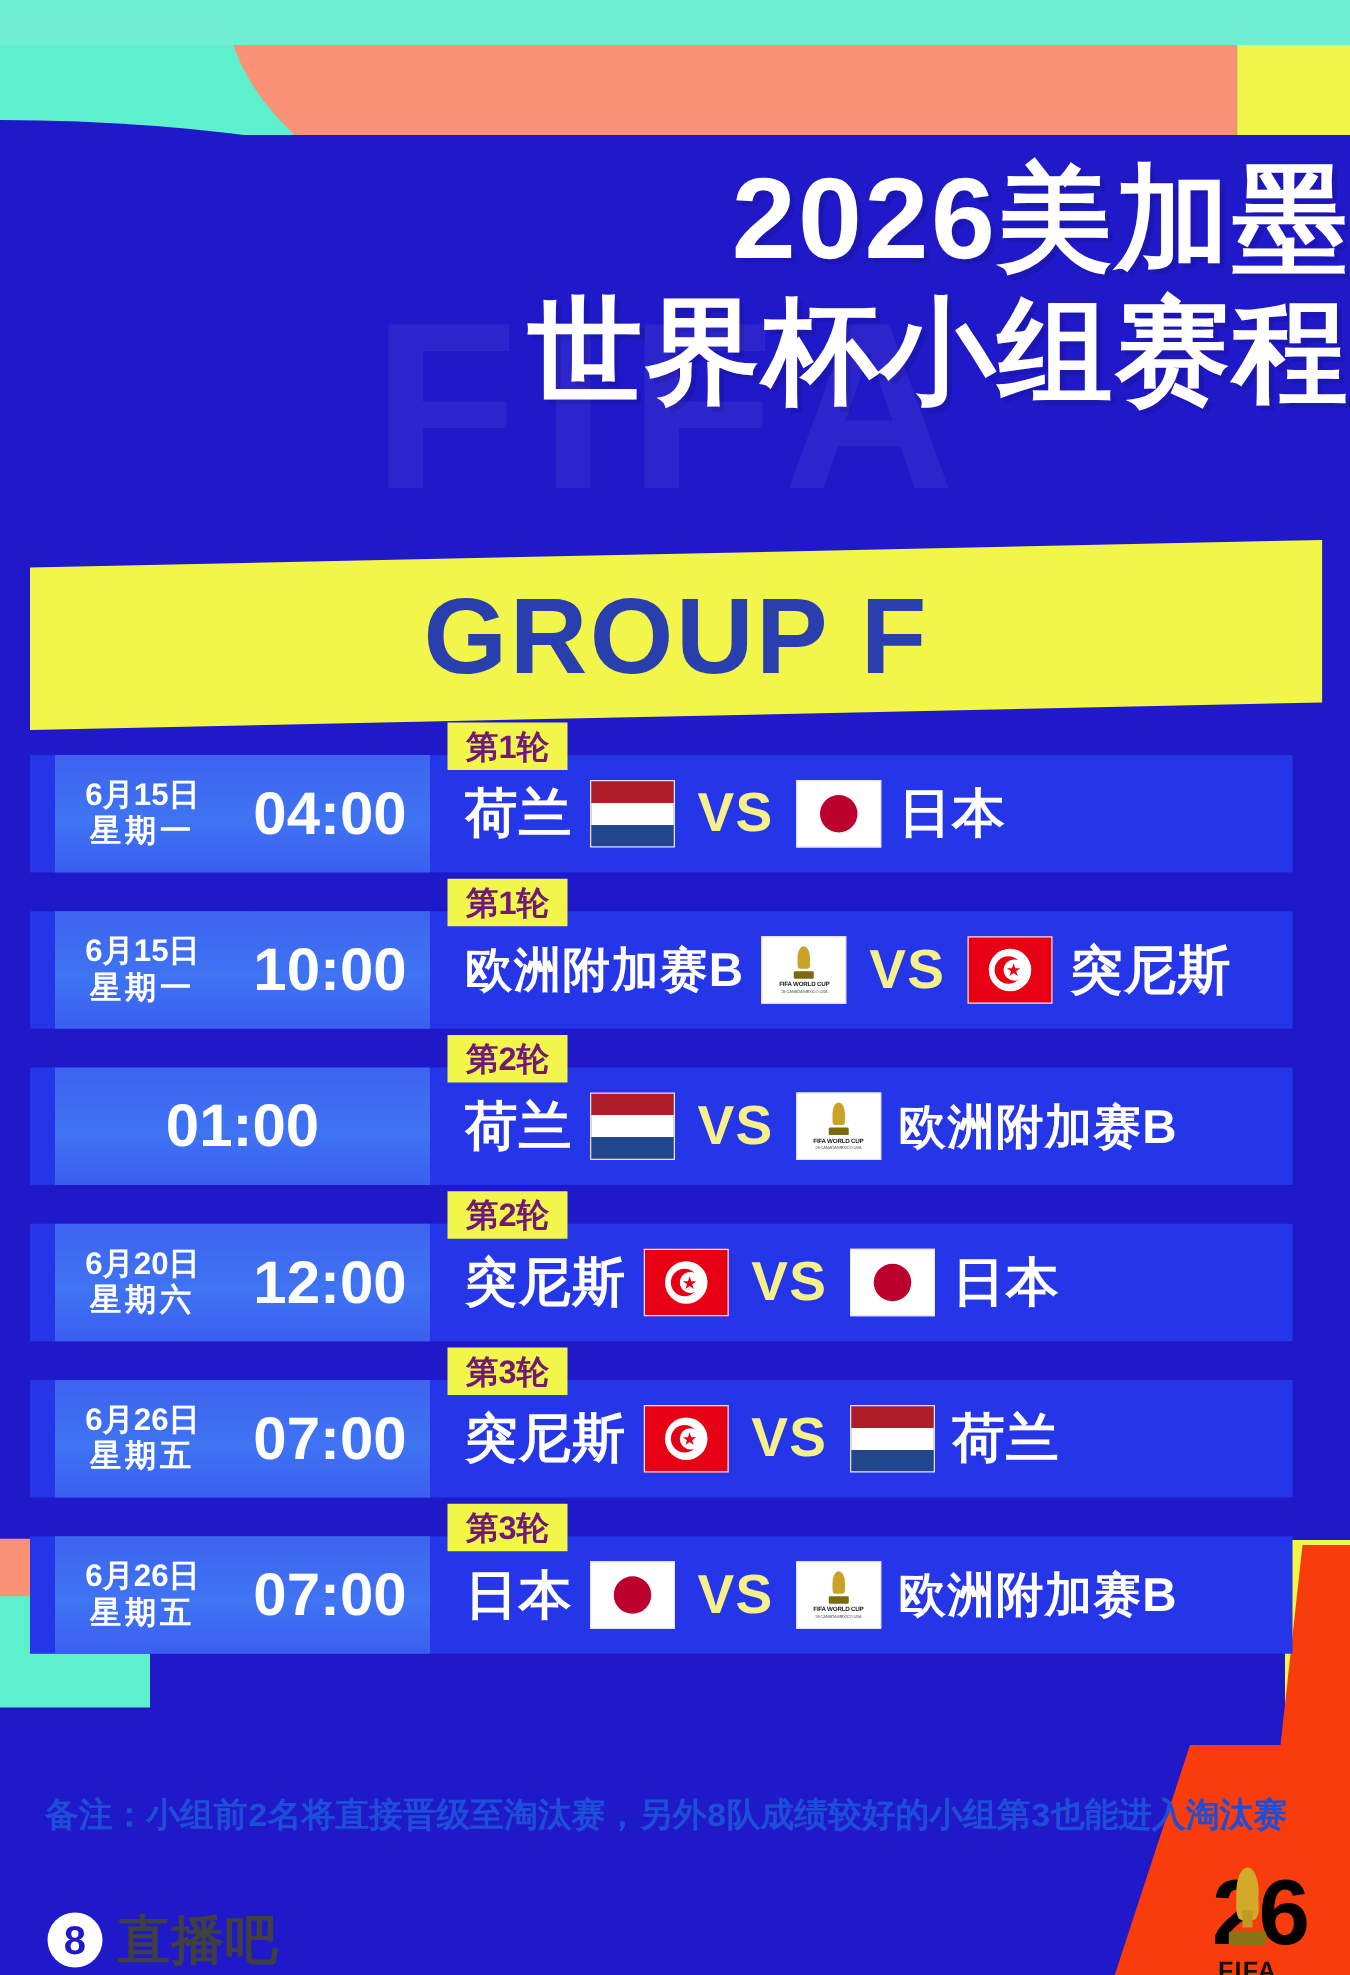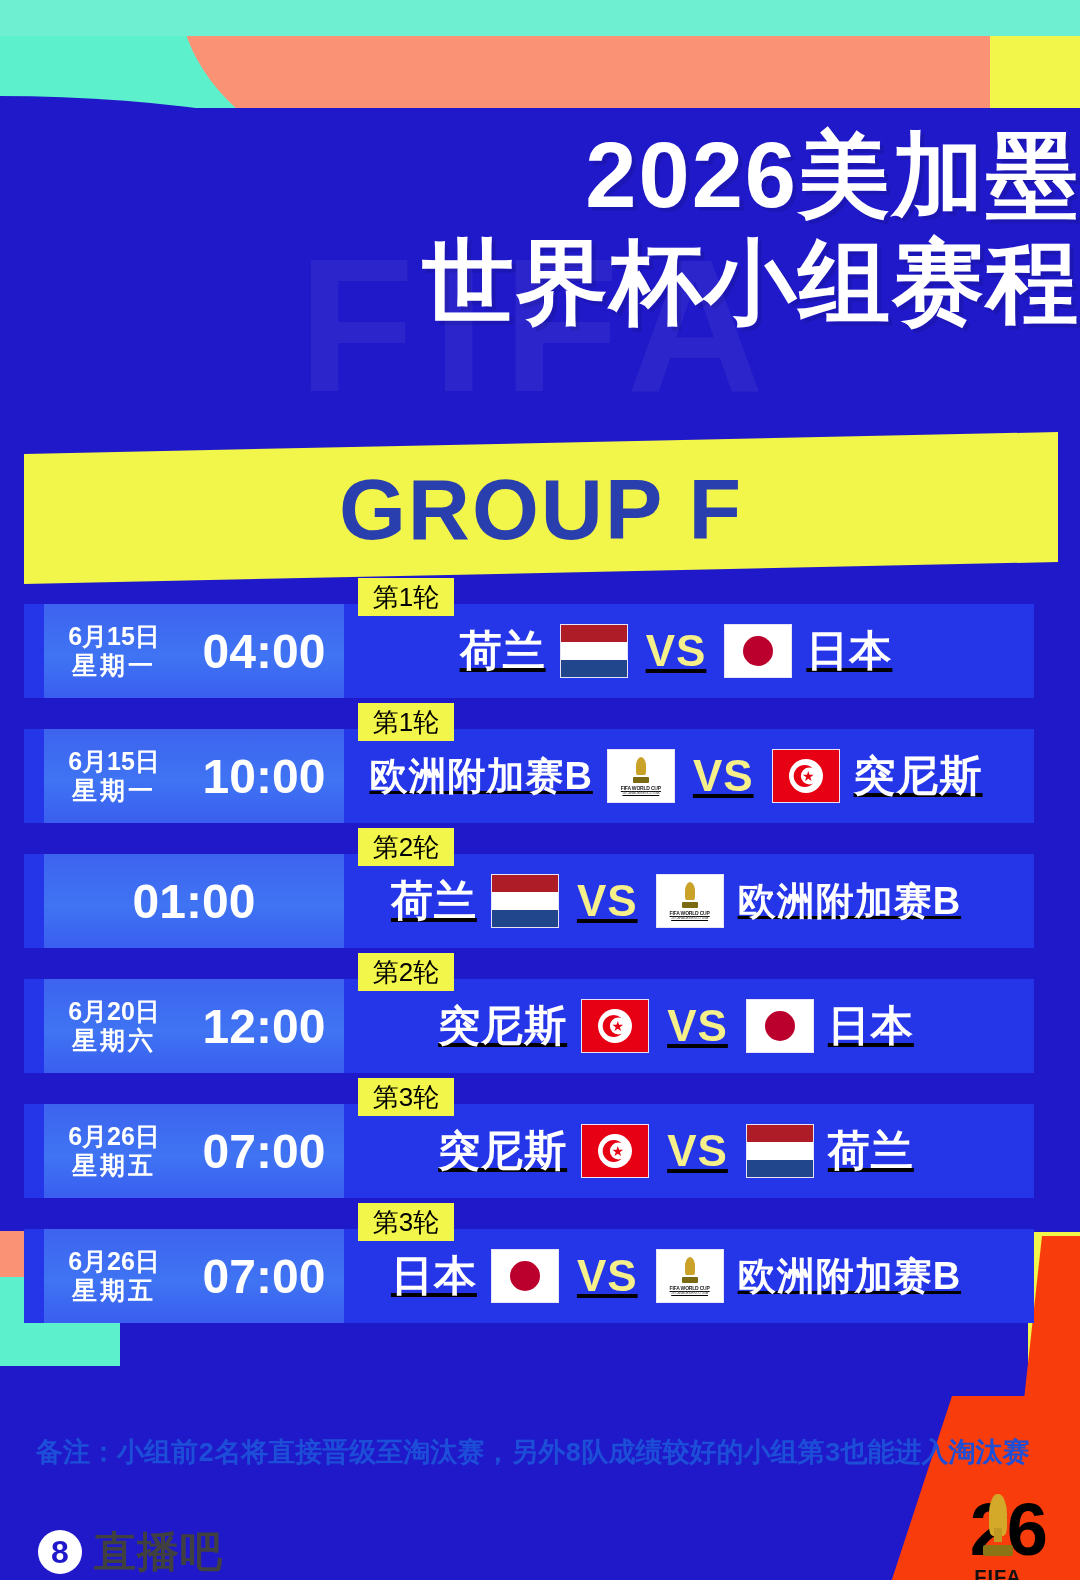--- a/index.html
+++ b/index.html
@@ -53,24 +53,24 @@
   .table{position:absolute;left:24px;top:556px;width:1010px;}
   .row{position:relative;height:117px;margin-bottom:8px;}
   .row .strip{position:absolute;left:0;top:12px;width:1010px;height:94px;background:#2535e8;}
   .datebox{position:absolute;left:20px;top:12px;width:300px;height:94px;
       background:linear-gradient(180deg,#3d63ef 0%,#3f74f3 55%,#3a5ef0 100%);
       display:flex;align-items:center;}
   .dlabel{width:140px;text-align:center;color:#fff;font-size:25px;font-weight:bold;line-height:1.18;}
   .dlabel .d2{display:block;letter-spacing:3px;}
   .time{flex:1;text-align:center;color:#fff;font-size:48px;font-weight:bold;letter-spacing:0px;}
   .roundbadge{position:absolute;left:334px;top:-14px;min-width:80px;height:38px;background:#f2f54a;
-      color:#000000;font-size:26px;font-weight:normal;display:flex;align-items:center;
+      color:#701a75;font-size:26px;font-weight:bold;display:flex;align-items:center;
       justify-content:center;padding:0 8px;z-index:3;}
-  .teams{position:absolute;left:312px;top:12px;width:680px;height:94px;
-      display:flex;align-items:center;justify-content:center;gap:14px;text-decoration:underline;}
+  .teams{position:absolute;left:348px;top:12px;width:680px;height:94px;
+      display:flex;align-items:center;gap:14px;}
   .tname{color:#fff;font-size:42px;font-weight:bold;white-space:nowrap;letter-spacing:1px;}
   .tname.small{font-size:38px;}
   .vs{color:#f5f08a;font-size:44px;font-weight:bold;letter-spacing:1px;padding:0 4px;}
   .flag{width:66px;height:52px;border:1px solid #e9e4f5;flex:0 0 auto;overflow:hidden;position:relative;background:#fff;}
   .flag-nl{background:linear-gradient(180deg,#ae1c28 0 33.33%,#fff 33.33% 66.66%,#21468b 66.66% 100%);}
   .flag-jp{background:#fff;}
   .flag-jp .disc{position:absolute;left:50%;top:50%;transform:translate(-50%,-50%);
       width:30px;height:30px;border-radius:50%;background:#bc002d;}
   .flag-tn{background:#e70013;}
   .flag-tn .circ{position:absolute;left:50%;top:50%;transform:translate(-50%,-50%);

